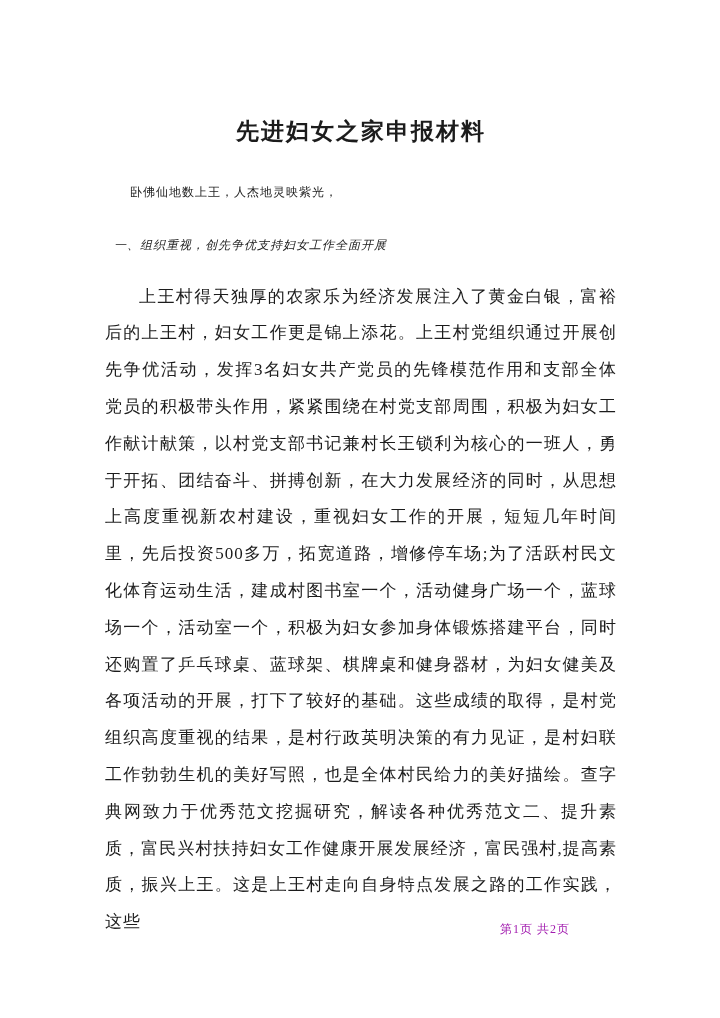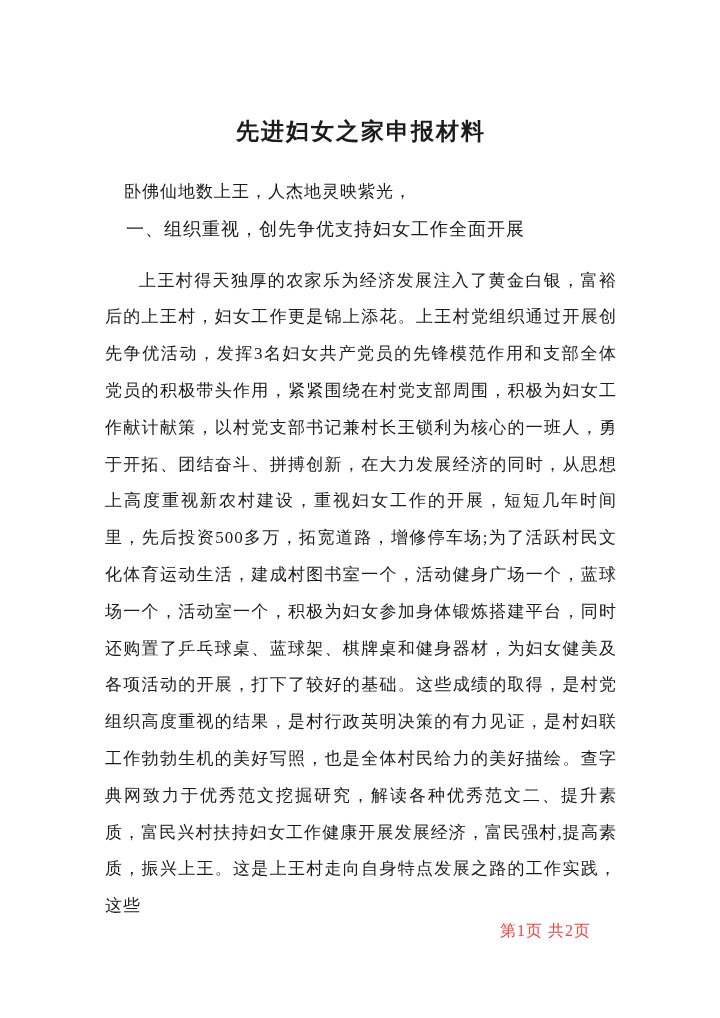--- a/index.html
+++ b/index.html
@@ -25,48 +25,49 @@
   }
   .doc-title {
     font-size: 23px;
     font-weight: bold;
     text-align: center;
     margin: 0 0 26px 0;
     line-height: 1.4;
     letter-spacing: 2px;
   }
   .poem-line {
-    margin: 0;
-    font-size: 17px;
+    margin: 16px;
+    font-size: 12px;
     line-height: 36.5px;
     text-indent: 2em;
     letter-spacing: 1px;
   }
   .section-heading {
     margin: 0;
-    font-size: 18px;
+    font-size: 12px;
     line-height: 37px;
     text-indent: 2em;
     letter-spacing: 1px;
+    font-style: italic;
   }
   .body-paragraph {
     margin: 15px;
     font-size: 17px;
     line-height: 36.8px;
     text-indent: 2em;
     text-align: justify;
     letter-spacing: 1px;
     word-break: break-all;
   }
   .page-footer {
     position: absolute;
     top: 921px;
     left: 500px;
-    font-size: 16px;
-    color: #ef4444;
+    font-size: 12px;
+    color: #a21caf;
     letter-spacing: 1px;
   }
 </style>
 </head>
 <body>
 
 <div class="page">
   <div class="content">
     <h1 class="doc-title">先进妇女之家申报材料</h1>
 

